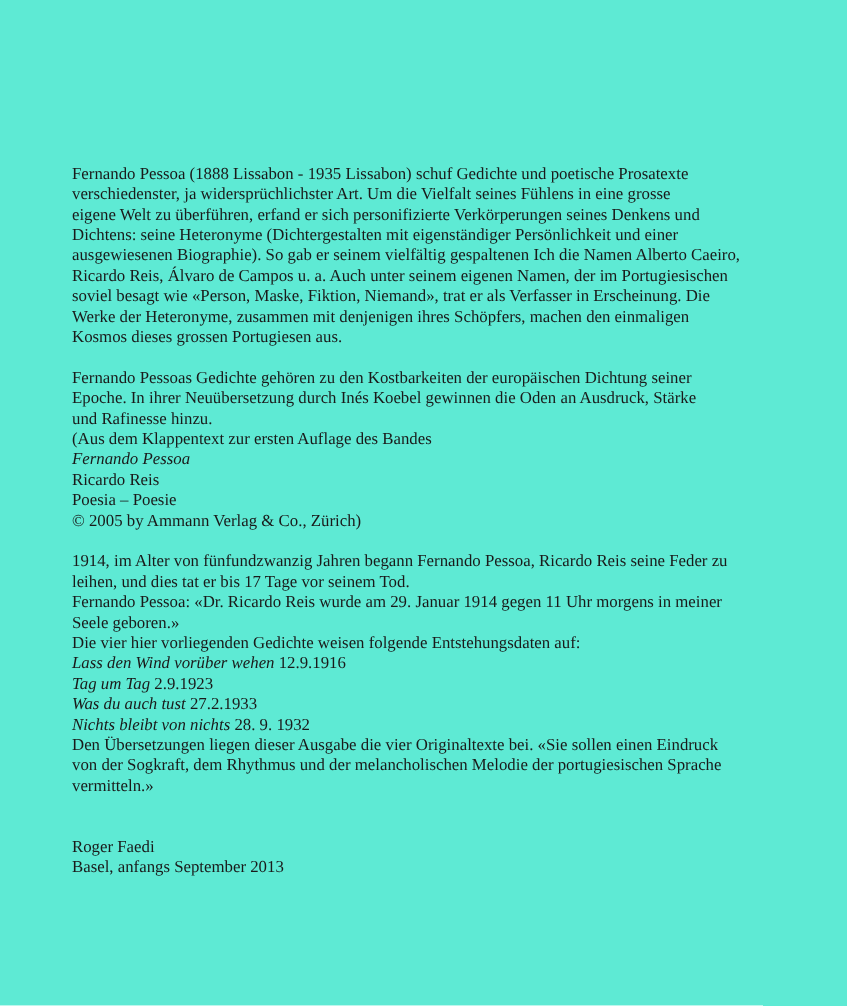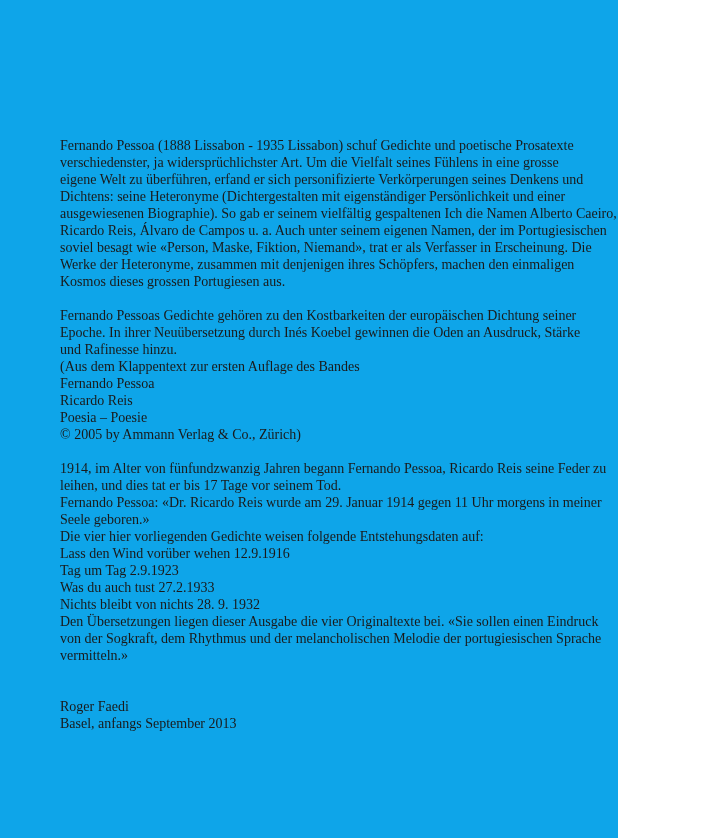--- a/index.html
+++ b/index.html
@@ -8,39 +8,39 @@
     background: #ffffff;
   }
   body {
     width: 706px;
     height: 838px;
     font-family: "Liberation Serif", "DejaVu Serif", serif;
     overflow: hidden;
   }
   .page {
     position: relative;
-    width: 618px;
+    width: 706px;
     height: 838px;
-    background: #0ea5e9;
+    background: #5eead4;
     overflow: hidden;
   }
   .doc-body {
     position: absolute;
     left: 60px;
     top: 137px;
     width: 606px;
     font-size: 14px;
     line-height: 17px;
     white-space: pre;
   }
   .block { margin: 0; }
   .line {
     height: 17px;
     white-space: pre;
   }
-  .seg-italic { }
+  .seg-italic { font-style: italic; }
 </style>
 </head>
 <body>
 
 <div class="page">
   <div class="doc-body" style="color: rgb(26, 26, 26);"><div class="block" style="margin-top: 0px;"><div class="line"><span>Fernando Pessoa (1888 Lissabon - 1935 Lissabon) schuf Gedichte und poetische Prosatexte</span></div><div class="line"><span>verschiedenster, ja widersprüchlichster Art. Um die Vielfalt seines Fühlens in eine grosse</span></div><div class="line"><span>eigene Welt zu überführen, erfand er sich personifizierte Verkörperungen seines Denkens und</span></div><div class="line"><span>Dichtens: seine Heteronyme (Dichtergestalten mit eigenständiger Persönlichkeit und einer</span></div><div class="line"><span>ausgewiesenen Biographie). So gab er seinem vielfältig gespaltenen Ich die Namen Alberto Caeiro,</span></div><div class="line"><span>Ricardo Reis, Álvaro de Campos u. a. Auch unter seinem eigenen Namen, der im Portugiesischen</span></div><div class="line"><span>soviel besagt wie «Person, Maske, Fiktion, Niemand», trat er als Verfasser in Erscheinung. Die</span></div><div class="line"><span>Werke der Heteronyme, zusammen mit denjenigen ihres Schöpfers, machen den einmaligen</span></div><div class="line"><span>Kosmos dieses grossen Portugiesen aus.</span></div></div><div class="block" style="margin-top: 17px;"><div class="line"><span>Fernando Pessoas Gedichte gehören zu den Kostbarkeiten der europäischen Dichtung seiner</span></div><div class="line"><span>Epoche. In ihrer Neuübersetzung durch Inés Koebel gewinnen die Oden an Ausdruck, Stärke</span></div><div class="line"><span>und Rafinesse hinzu.</span></div><div class="line"><span>(Aus dem Klappentext zur ersten Auflage des Bandes</span></div><div class="line"><span class="seg-italic">Fernando Pessoa</span></div><div class="line"><span>Ricardo Reis</span></div><div class="line"><span>Poesia – Poesie</span></div><div class="line"><span>© 2005 by Ammann Verlag &amp; Co., Zürich)</span></div></div><div class="block" style="margin-top: 17px;"><div class="line"><span>1914, im Alter von fünfundzwanzig Jahren begann Fernando Pessoa, Ricardo Reis seine Feder zu</span></div><div class="line"><span>leihen, und dies tat er bis 17 Tage vor seinem Tod.</span></div><div class="line"><span>Fernando Pessoa: «Dr. Ricardo Reis wurde am 29. Januar 1914 gegen 11 Uhr morgens in meiner</span></div><div class="line"><span>Seele geboren.»</span></div><div class="line"><span>Die vier hier vorliegenden Gedichte weisen folgende Entstehungsdaten auf:</span></div><div class="line"><span class="seg-italic">Lass den Wind vorüber wehen</span><span> 12.9.1916</span></div><div class="line"><span class="seg-italic">Tag um Tag</span><span> 2.9.1923</span></div><div class="line"><span class="seg-italic">Was du auch tust</span><span> 27.2.1933</span></div><div class="line"><span class="seg-italic">Nichts bleibt von nichts</span><span> 28. 9. 1932</span></div><div class="line"><span>Den Übersetzungen liegen dieser Ausgabe die vier Originaltexte bei. «Sie sollen einen Eindruck</span></div><div class="line"><span>von der Sogkraft, dem Rhythmus und der melancholischen Melodie der portugiesischen Sprache</span></div><div class="line"><span>vermitteln.»</span></div></div><div class="block" style="margin-top: 34px;"><div class="line"><span>Roger Faedi</span></div><div class="line"><span>Basel, anfangs September 2013</span></div></div></div>
 </div>
 
 </body></html>

